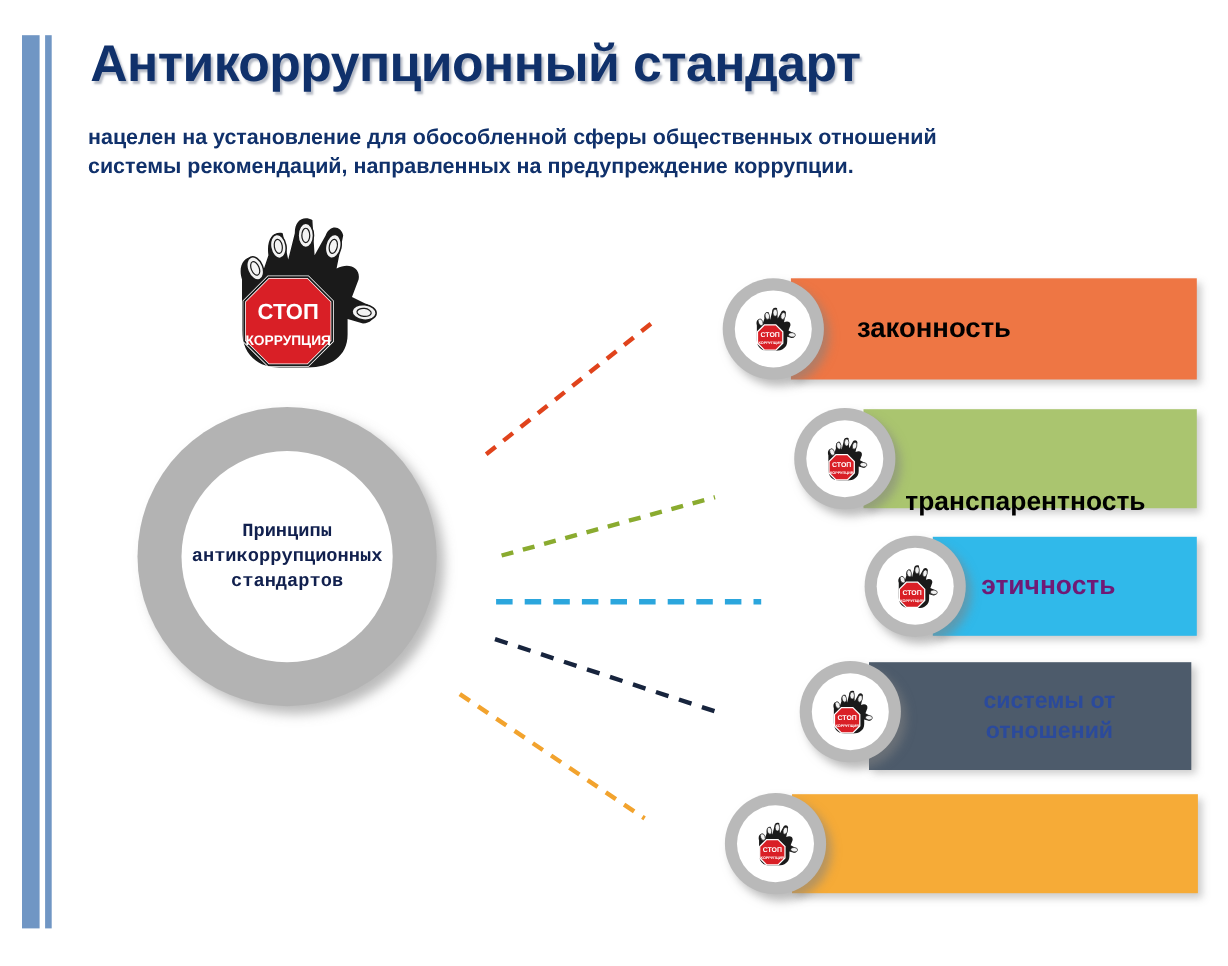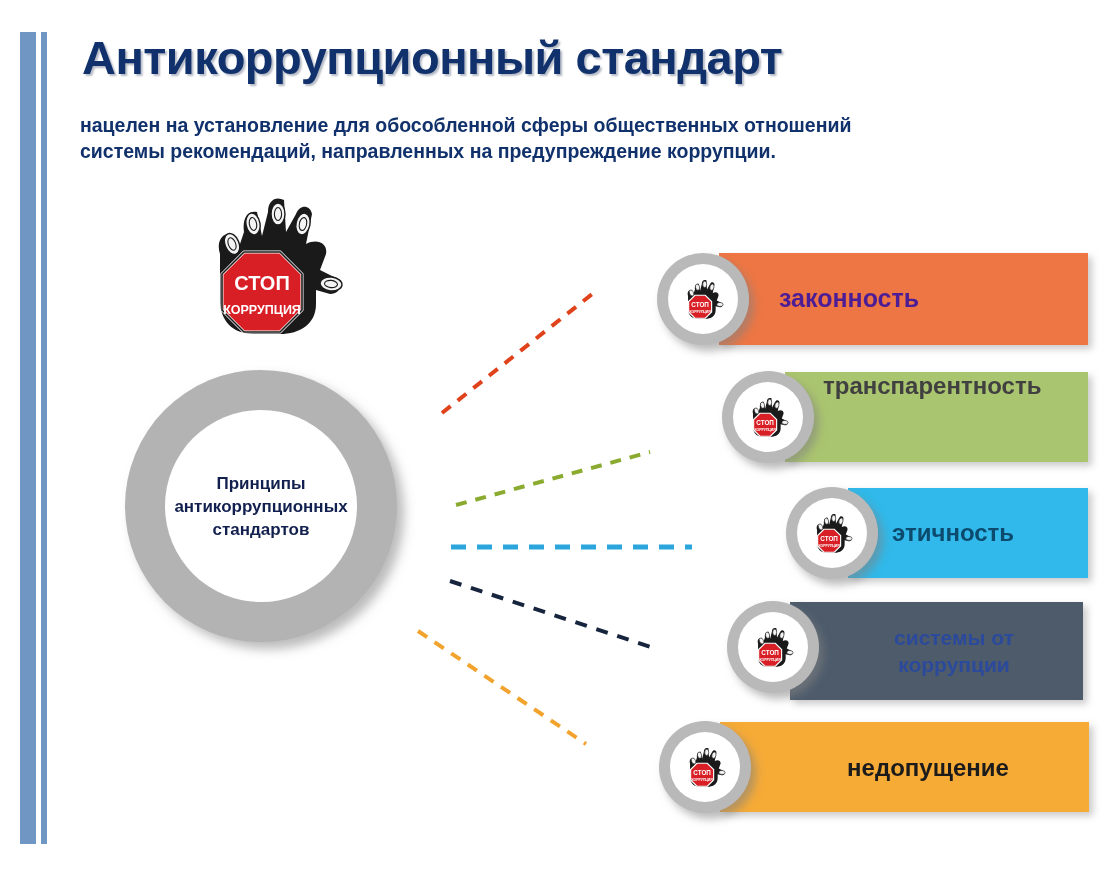--- a/index.html
+++ b/index.html
@@ -37,21 +37,21 @@
   
   #hub{
     position:absolute;left:125px;top:370px;width:272px;height:272px;
     border-radius:50%;
     background:#b3b3b3;
     box-shadow:7px 7px 11px rgba(120,120,120,.5);
   }
   #hub-inner{
     position:absolute;left:40px;top:40px;width:192px;height:192px;
     border-radius:50%;background:#ffffff;
-    display:flex;align-items:center;justify-content:center;
+    display:flex;align-items:center;justify-content:center;font-family:Liberation Mono, monospace;
   }
   #hub-label{
     font-size:17px;font-weight:bold;color:#11204e;
     line-height:23px;text-align:center;width:212px;
   }
 
   
   .connector{position:absolute;pointer-events:none;}
 
   
@@ -130,21 +130,21 @@
   <svg class="connector" style="left:0;top:0;width:1116px;height:878px;">
     <line id="conn-0" x1="442" y1="413" x2="596" y2="291" stroke-width="4" stroke-dasharray="11 9" stroke-linecap="butt" stroke="#e0431c"></line>
     <line id="conn-1" x1="456" y1="505" x2="650" y2="452" stroke-width="4" stroke-dasharray="11 9" stroke-linecap="butt" stroke="#8aab2f"></line>
     <line id="conn-2" x1="451" y1="547" x2="692" y2="547" stroke-width="5" stroke-dasharray="15 11" stroke-linecap="butt" stroke="#2ba6dd"></line>
     <line id="conn-3" x1="450" y1="581" x2="657" y2="649" stroke-width="4" stroke-dasharray="12 10" stroke-linecap="butt" stroke="#17243d"></line>
     <line id="conn-4" x1="418" y1="631" x2="586" y2="744" stroke-width="4" stroke-dasharray="11 9" stroke-linecap="butt" stroke="#f2a32e"></line>
   </svg>
 
   <div class="row">
     <div class="bar" id="bar-0" style="left: 719px; top: 253px; width: 369px; height: 92px; background: rgb(238, 118, 68);">
-      <div class="bar-text" id="text-0" style="left: 60px; top: 0px; width: 300px; height: 92px; display: flex; align-items: center; font-size: 25px; color: #4c1d95; text-align: left;">
+      <div class="bar-text" id="text-0" style="left: 60px; top: 0px; width: 300px; height: 92px; display: flex; align-items: center; font-size: 25px; color: #000000; text-align: left;">
           <div style="white-space: nowrap;">законность</div>
         </div>
     </div>
     <div class="badge" id="badge-0" style="left: 657px; top: 253px; background: rgb(185, 185, 185);">
       <div class="badge-inner">
         <svg class="badge-logo" viewBox="0 0 160 146">
           <path d="M28 62 C24 50 30 40 40 42 L46 58 L52 40 C50 26 56 18 65 20 L70 44 L76 20
                    C76 8 84 4 92 8 L94 40 L104 22 C108 12 118 13 120 22 L114 52
                    C126 46 136 52 134 62 L128 78 L140 84 C152 88 150 102 138 102 L124 98
                    L124 112 C124 132 108 142 88 142 L62 142 C40 142 28 128 28 108 Z" fill="#1a1a1a"></path>
@@ -160,21 +160,21 @@
             <text x="40" y="40" text-anchor="middle" fill="#ffffff" font-family="Liberation Sans, sans-serif" font-size="22" font-weight="bold">СТОП</text>
             <text x="40" y="62" text-anchor="middle" fill="#ffffff" font-family="Liberation Sans, sans-serif" font-size="12" font-weight="bold">КОРРУПЦИЯ</text>
           </g>
         </svg>
       </div>
     </div>
   </div>
 
   <div class="row">
     <div class="bar" id="bar-1" style="left: 785px; top: 372px; width: 303px; height: 90px; background: rgb(170, 197, 111);">
-      <div class="bar-text" id="text-1" style="left: 38px; top: 0px; width: 268px; height: 99px; display: flex; align-items: flex-start; font-size: 24px; color: #404040; text-align: left;">
+      <div class="bar-text" id="text-1" style="left: 38px; top: 0px; width: 268px; height: 99px; display: flex; align-items: flex-end; font-size: 24px; color: #000000; text-align: left;">
           <div style="white-space: nowrap;">транспарентность</div>
         </div>
     </div>
     <div class="badge" id="badge-1" style="left: 722px; top: 371px; background: rgb(185, 185, 185);">
       <div class="badge-inner">
         <svg class="badge-logo" viewBox="0 0 160 146">
           <path d="M28 62 C24 50 30 40 40 42 L46 58 L52 40 C50 26 56 18 65 20 L70 44 L76 20
                    C76 8 84 4 92 8 L94 40 L104 22 C108 12 118 13 120 22 L114 52
                    C126 46 136 52 134 62 L128 78 L140 84 C152 88 150 102 138 102 L124 98
                    L124 112 C124 132 108 142 88 142 L62 142 C40 142 28 128 28 108 Z" fill="#1a1a1a"></path>
@@ -190,21 +190,21 @@
             <text x="40" y="40" text-anchor="middle" fill="#ffffff" font-family="Liberation Sans, sans-serif" font-size="22" font-weight="bold">СТОП</text>
             <text x="40" y="62" text-anchor="middle" fill="#ffffff" font-family="Liberation Sans, sans-serif" font-size="12" font-weight="bold">КОРРУПЦИЯ</text>
           </g>
         </svg>
       </div>
     </div>
   </div>
 
   <div class="row">
     <div class="bar" id="bar-2" style="left: 848px; top: 488px; width: 240px; height: 90px; background: rgb(48, 185, 234);">
-      <div class="bar-text" id="text-2" style="left: 44px; top: 0px; width: 200px; height: 90px; display: flex; align-items: center; font-size: 24px; color: #0c4a6e; text-align: left;">
+      <div class="bar-text" id="text-2" style="left: 44px; top: 0px; width: 200px; height: 90px; display: flex; align-items: center; font-size: 24px; color: #701a75; text-align: left;">
           <div style="white-space: nowrap;">этичность</div>
         </div>
     </div>
     <div class="badge" id="badge-2" style="left: 786px; top: 487px; background: rgb(185, 185, 185);">
       <div class="badge-inner">
         <svg class="badge-logo" viewBox="0 0 160 146">
           <path d="M28 62 C24 50 30 40 40 42 L46 58 L52 40 C50 26 56 18 65 20 L70 44 L76 20
                    C76 8 84 4 92 8 L94 40 L104 22 C108 12 118 13 120 22 L114 52
                    C126 46 136 52 134 62 L128 78 L140 84 C152 88 150 102 138 102 L124 98
                    L124 112 C124 132 108 142 88 142 L62 142 C40 142 28 128 28 108 Z" fill="#1a1a1a"></path>
@@ -222,21 +222,21 @@
           </g>
         </svg>
       </div>
     </div>
   </div>
 
   <div class="row">
     <div class="bar" id="bar-3" style="left: 790px; top: 602px; width: 293px; height: 98px; background: rgb(77, 91, 107);">
       <div class="bar-text" id="text-3" style="left: 40px; top: 0px; width: 248px; height: 98px; display: flex; flex-direction: column; align-items: center; justify-content: center; font-size: 21px; line-height: 27px; color: rgb(43, 74, 155); text-align: center;">
           <div style="white-space: nowrap;">системы от</div>
-          <div style="white-space: nowrap;">коррупции</div>
+          <div style="white-space: nowrap;">отношений</div>
         </div>
     </div>
     <div class="badge" id="badge-3" style="left: 727px; top: 601px; background: rgb(185, 185, 185);">
       <div class="badge-inner">
         <svg class="badge-logo" viewBox="0 0 160 146">
           <path d="M28 62 C24 50 30 40 40 42 L46 58 L52 40 C50 26 56 18 65 20 L70 44 L76 20
                    C76 8 84 4 92 8 L94 40 L104 22 C108 12 118 13 120 22 L114 52
                    C126 46 136 52 134 62 L128 78 L140 84 C152 88 150 102 138 102 L124 98
                    L124 112 C124 132 108 142 88 142 L62 142 C40 142 28 128 28 108 Z" fill="#1a1a1a"></path>
           <g fill="#f3f3f3" stroke="#1a1a1a" stroke-width="2">
@@ -252,21 +252,20 @@
             <text x="40" y="62" text-anchor="middle" fill="#ffffff" font-family="Liberation Sans, sans-serif" font-size="12" font-weight="bold">КОРРУПЦИЯ</text>
           </g>
         </svg>
       </div>
     </div>
   </div>
 
   <div class="row">
     <div class="bar" id="bar-4" style="left: 720px; top: 722px; width: 369px; height: 90px; background: rgb(246, 171, 55);">
       <div class="bar-text" id="text-4" style="left: 52px; top: 0px; width: 312px; height: 90px; display: flex; flex-direction: column; align-items: center; justify-content: center; font-size: 24px; line-height: 31px; color: rgb(27, 27, 27); text-align: center;">
-          <div style="white-space: nowrap;">недопущение</div>
         </div>
     </div>
     <div class="badge" id="badge-4" style="left: 659px; top: 721px; background: rgb(185, 185, 185);">
       <div class="badge-inner">
         <svg class="badge-logo" viewBox="0 0 160 146">
           <path d="M28 62 C24 50 30 40 40 42 L46 58 L52 40 C50 26 56 18 65 20 L70 44 L76 20
                    C76 8 84 4 92 8 L94 40 L104 22 C108 12 118 13 120 22 L114 52
                    C126 46 136 52 134 62 L128 78 L140 84 C152 88 150 102 138 102 L124 98
                    L124 112 C124 132 108 142 88 142 L62 142 C40 142 28 128 28 108 Z" fill="#1a1a1a"></path>
           <g fill="#f3f3f3" stroke="#1a1a1a" stroke-width="2">

